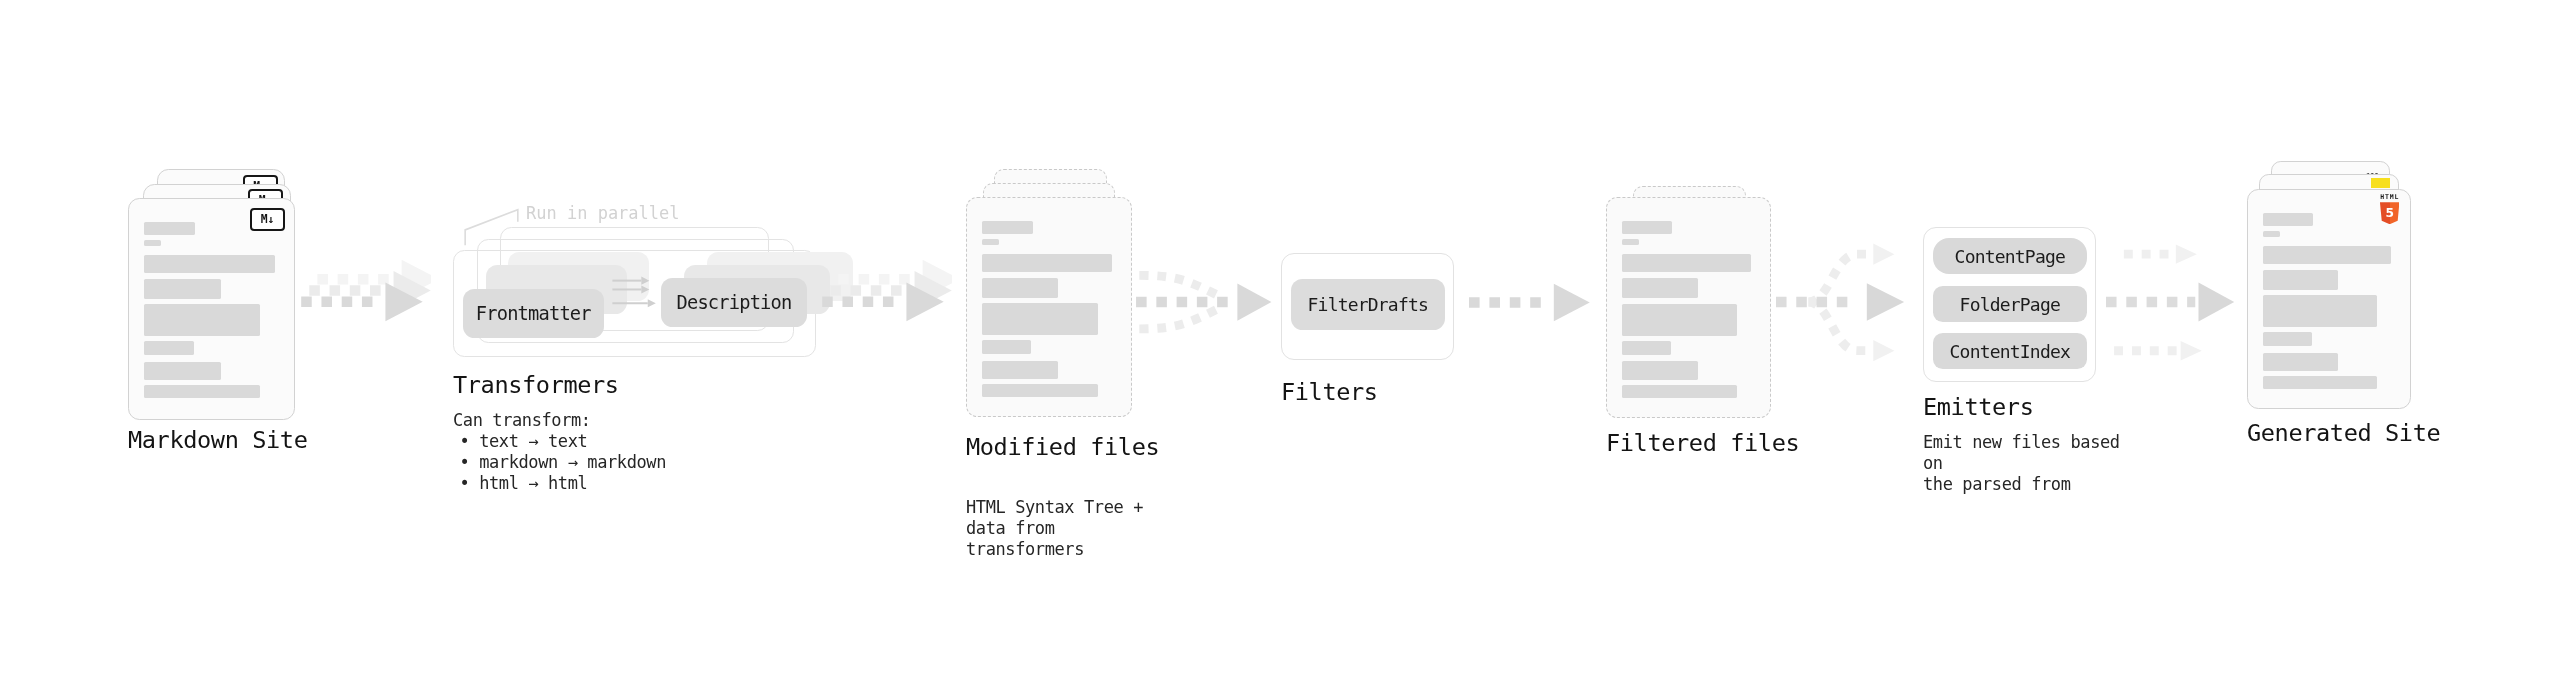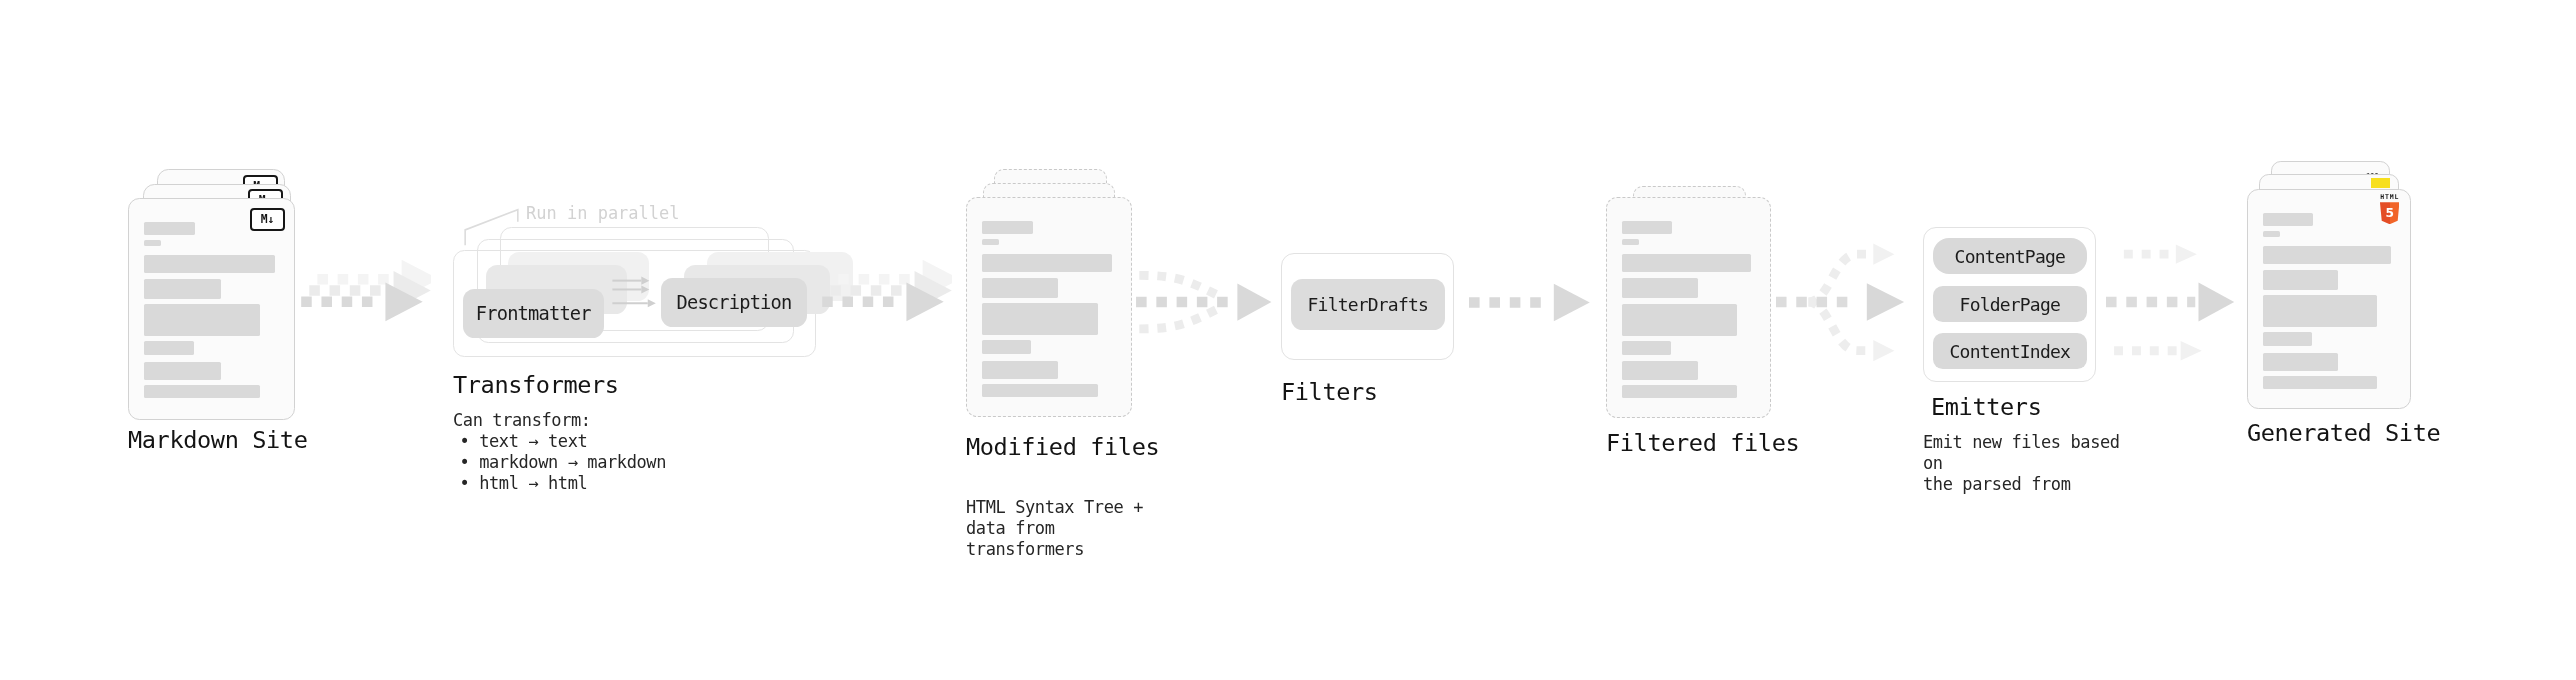--- a/index.html
+++ b/index.html
@@ -222,21 +222,21 @@
         <line x1="0" y1="80" x2="100" y2="80" stroke-width="13" stroke-dasharray="13 12"></line>
         <polygon points="112,57 112,103 158,80" stroke="none"></polygon>
       </g>
   </svg>
 
   <section class="stage" style="left:1923px;top:227px;width:211px;height:252px;">
     <div class="panel" style="left:0;top:0;width:173px;height:155px;"></div>
     <div class="emit-btn" style="top:11.4px;border-radius:16px;">ContentPage</div>
     <div class="emit-btn" style="top:59px;">FolderPage</div>
     <div class="emit-btn" style="top:106px;">ContentIndex</div>
-    <h2 class="stage-label" style="left:0;top:166px;margin-left:8px;">Emitters</h2>
+    <h2 class="stage-label" style="left:0;top:166px;">Emitters</h2>
     <div class="stage-desc" style="left:0;top:205px;">Emit new files based on
 the parsed from</div>
   </section>
 
   <svg class="abs" style="left:2106px;top:237px;" width="142" height="130" viewBox="0 0 175 160">
     <g stroke="#efefef" fill="#f1f1f1">
         <line x1="22" y1="21" x2="82" y2="21" stroke-width="11" stroke-dasharray="11 11"></line>
         <polygon points="86,9 86,33 112,21" stroke="none"></polygon>
       </g>
     <g stroke="#efefef" fill="#f1f1f1">

